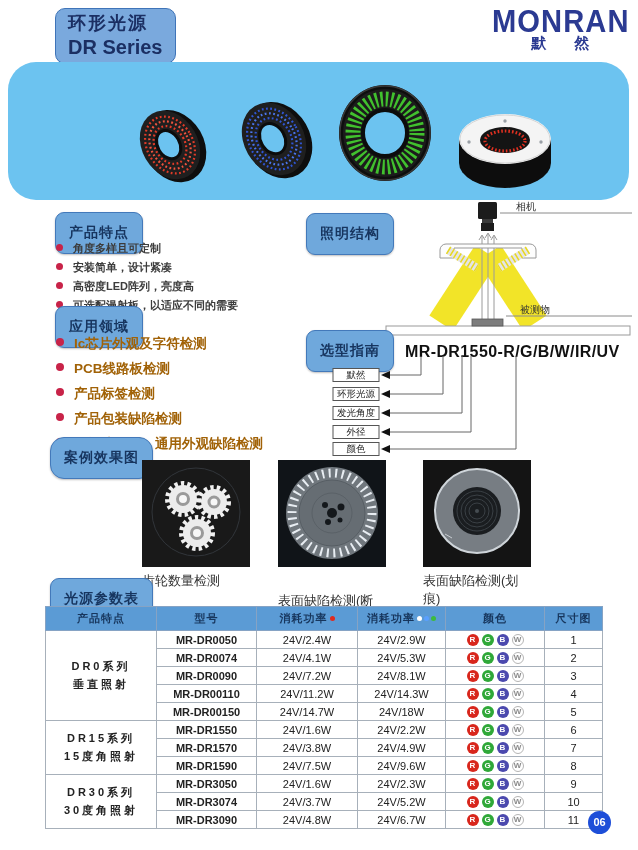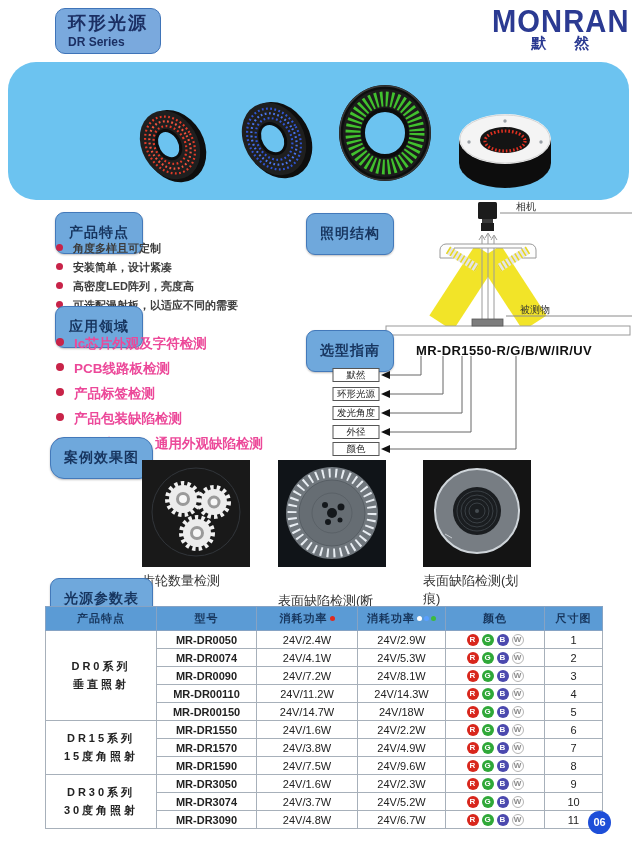--- a/index.html
+++ b/index.html
@@ -7,43 +7,43 @@
        font-family:"Liberation Sans","DejaVu Sans",sans-serif;overflow:hidden;}
 
   .pill{position:absolute;background:#6fa8dc;border:1px solid #4379ba;border-radius:9px;
         color:#17355f;font-weight:bold;font-size:14px;padding:11px 13px;letter-spacing:1px;
         box-shadow:0 1px 2px rgba(0,0,0,.25);white-space:nowrap;text-align:center;}
 
   .title-pill{position:absolute;left:55px;top:8px;background:#7aa9dd;border:1px solid #3f74b8;
         border-radius:10px;color:#1b2f63;font-weight:bold;padding:3px 12px;line-height:1.25;
         text-align:left;}
   .title-cn{font-size:18px;letter-spacing:2px;}
-  .title-en{font-size:12px;}
+  .title-en{font-size:20px;}
 
   .brand{position:absolute;right:14px;top:4px;color:#2b3a92;text-align:center;}
   .brand-main{font-size:27px;font-weight:800;letter-spacing:1px;transform:scale(1.08,1.15);
         transform-origin:center top;text-transform:uppercase;}
   .brand-sub{font-size:15px;font-weight:bold;letter-spacing:12px;padding-left:12px;margin-top:-1px;}
 
   .banner{position:absolute;left:8px;top:62px;width:621px;height:138px;background:#6cc3f0;
         border-radius:28px;overflow:hidden;}
 
   .list{position:absolute;width:260px;}
   #features-list{left:56px;top:241px;}
   #applications-list{left:56px;top:335px;}
   .li{display:flex;align-items:flex-start;}
   #features-list .li{margin-bottom:4px;font-size:11px;font-weight:bold;color:#3c3c3c;}
-  #applications-list .li{margin-bottom:7px;font-size:13.5px;font-weight:600;color:#ec4899;}
+  #applications-list .li{margin-bottom:7px;font-size:13.5px;font-weight:600;color:#a16207;}
   .dot{flex:0 0 auto;width:7px;height:7px;border-radius:50%;background:#c82348;margin:3px 10px 0 0;}
   #applications-list .dot{width:8px;height:8px;}
 
   .case-card{position:absolute;top:460px;width:108px;height:107px;background:#141414;}
   .case-caption{position:absolute;top:572px;width:108px;text-align:left;font-size:13px;color:#333;}
 
-  .model-code{position:absolute;left:416px;top:343px;font-size:13px;font-weight:bold;
+  .model-code{position:absolute;left:405px;top:343px;font-size:16px;font-weight:bold;
         color:#111;letter-spacing:.4px;}
 
   table.params{position:absolute;left:45px;top:606px;width:557px;border-collapse:collapse;
         table-layout:fixed;font-size:11px;}
   table.params th{background:#5b9bd5;color:#17365d;border:1px solid #86a3c4;height:21px;
         font-weight:bold;letter-spacing:1px;}
   table.params td{border:1px solid #a7b0ba;background:#fff;text-align:center;height:17px;
         color:#222;padding:0;}
   table.params{border:1px solid #7f8b98;}
   td.model-cell{font-weight:bold;color:#1c1c1c;}

